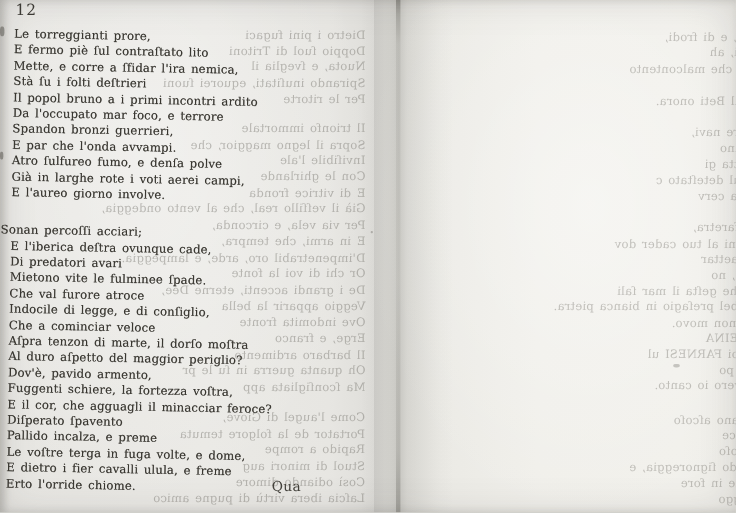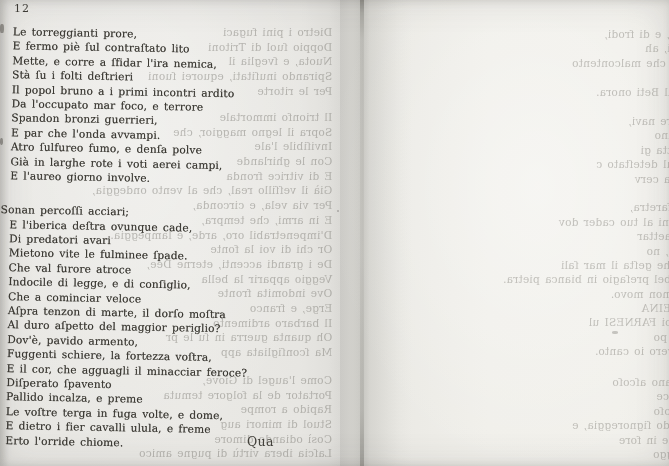--- a/index.html
+++ b/index.html
@@ -39,21 +39,21 @@
       #86857f 0px,#a3a29c 14px,rgba(160,159,153,0.35) 40px,
       rgba(165,164,158,0.25) 55%,rgba(150,149,143,0.45) 88%,#96958f 100%);
     opacity:.8;
   }
   .scan::after{ 
     content:"";position:absolute;inset:0;pointer-events:none;
     box-shadow:inset 0 0 34px rgba(92,90,84,0.16), inset 3px 0 8px rgba(82,80,74,0.22);
   }
   
   .page-number{
-    position:absolute;left:14px;top:2px;font-size:11px;color:#3c3a34;
+    position:absolute;left:14px;top:2px;font-size:14px;color:#3c3a34;
     letter-spacing:1px;
   }
   .verse-block{
     position:absolute;color:#383630;
     text-shadow:0.2px 0.2px 0.4px rgba(45,43,38,0.55);
   }
   .vb-left{
     left:4px;top:24px;width:330px;font-size:10.6px;letter-spacing:0.15px;word-spacing:1.6px;
     transform:rotate(1.05deg);transform-origin:0 0;
   }

